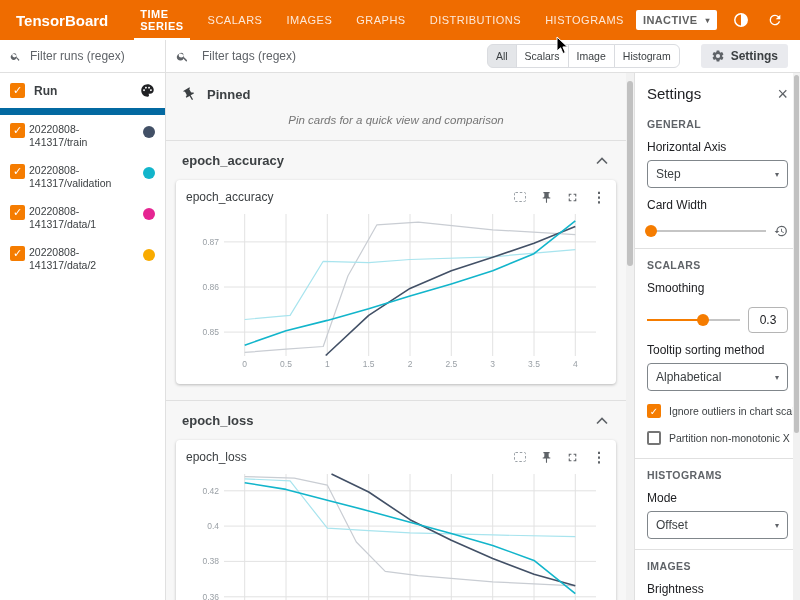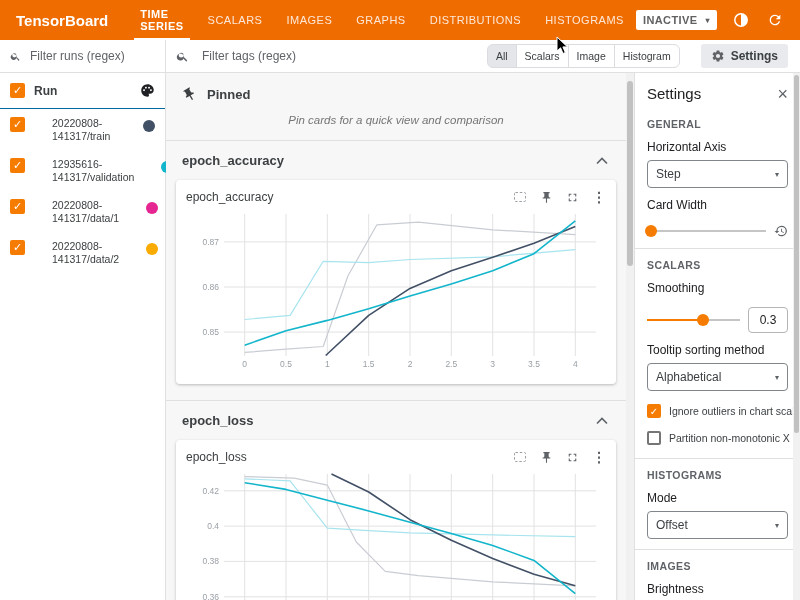--- a/index.html
+++ b/index.html
@@ -22,24 +22,24 @@
        font-size:16px;color:#fff;cursor:pointer;}
 
   
   .content{position:absolute;top:40px;left:0;right:0;bottom:0;display:flex;}
 
   
   .runs-panel{width:165px;flex-shrink:0;border-right:1px solid #e0e0e0;background:#fff;}
   .search-row{height:33px;display:flex;align-items:center;gap:7px;padding:0 10px;border-bottom:1px solid #e0e0e0;box-sizing:border-box;}
   .search-row input{border:none;outline:none;font-size:12px;width:100%;color:#3c4043;background:transparent;}
   .search-row input::placeholder{color:#5f6368;}
-  .run-header{display:flex;align-items:center;gap:9px;padding:10px 10px;border-bottom:1px solid #0369a1;}
+  .run-header{display:flex;align-items:center;gap:9px;padding:10px 10px;border-bottom:7px solid #0369a1;}
   .run-header .lbl{font-size:12px;font-weight:600;color:#3c4043;}
   .run-header svg{margin-left:auto;}
-  .run-row{display:flex;align-items:flex-start;gap:27px;padding:8px 10px 7px;}
+  .run-row{display:flex;align-items:flex-start;gap:4px;padding:8px 10px 7px;}
   .cb{width:15px;height:15px;border-radius:2px;flex-shrink:0;display:flex;align-items:center;
       justify-content:center;font-size:11px;color:#fff;border:2px solid #757575;box-sizing:border-box;
       background:#fff;cursor:pointer;}
   .cb.checked{background:var(--accent,#f57c00);border-color:var(--accent,#f57c00);}
   .cb.checked::before{content:"✓";}
   .run-name{font-size:10.5px;color:#3c4043;line-height:13px;width:95px;overflow-wrap:break-word;}
   .run-dot{width:12px;height:12px;border-radius:50%;margin-left:auto;margin-top:3px;flex-shrink:0;}
 
   
   .right-col{flex:1;display:flex;flex-direction:column;min-width:0;}
@@ -157,21 +157,21 @@
             <path fill="#202124" d="M12 2C6.49 2 2 6.49 2 12s4.49 10 10 10c1.38 0 2.5-1.12 2.5-2.5 0-.61-.23-1.2-.64-1.67-.08-.1-.13-.21-.13-.33 0-.28.22-.5.5-.5H16c3.31 0 6-2.69 6-6 0-4.96-4.49-9-10-9zm5.5 11c-.83 0-1.5-.67-1.5-1.5s.67-1.5 1.5-1.5 1.5.67 1.5 1.5-.67 1.5-1.5 1.5zm-3-4c-.83 0-1.5-.67-1.5-1.5S13.67 6 14.5 6s1.5.67 1.5 1.5S15.33 9 14.5 9zM5 11.5c0-.83.67-1.5 1.5-1.5s1.5.67 1.5 1.5S7.33 13 6.5 13 5 12.33 5 11.5zm6-4c0 .83-.67 1.5-1.5 1.5S8 8.33 8 7.5 8.67 6 9.5 6s1.5.67 1.5 1.5z"></path>
           </svg>
       </div>
       <div class="run-row">
         <span class="cb checked"></span>
         <span class="run-name">20220808-141317/train</span>
         <span class="run-dot" style="background: rgb(66, 80, 102);"></span>
       </div>
       <div class="run-row">
         <span class="cb checked"></span>
-        <span class="run-name">12935616-141317/validation</span>
+        <span class="run-name">20220808-141317/validation</span>
         <span class="run-dot" style="background: rgb(18, 181, 203);"></span>
       </div>
       <div class="run-row">
         <span class="cb checked"></span>
         <span class="run-name">20220808-141317/data/1</span>
         <span class="run-dot" style="background: rgb(229, 37, 146);"></span>
       </div>
       <div class="run-row">
         <span class="cb checked"></span>
         <span class="run-name">20220808-141317/data/2</span>

